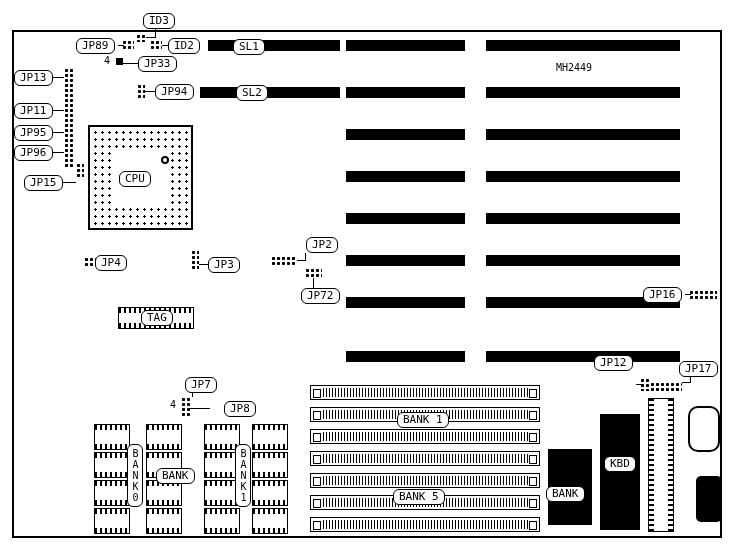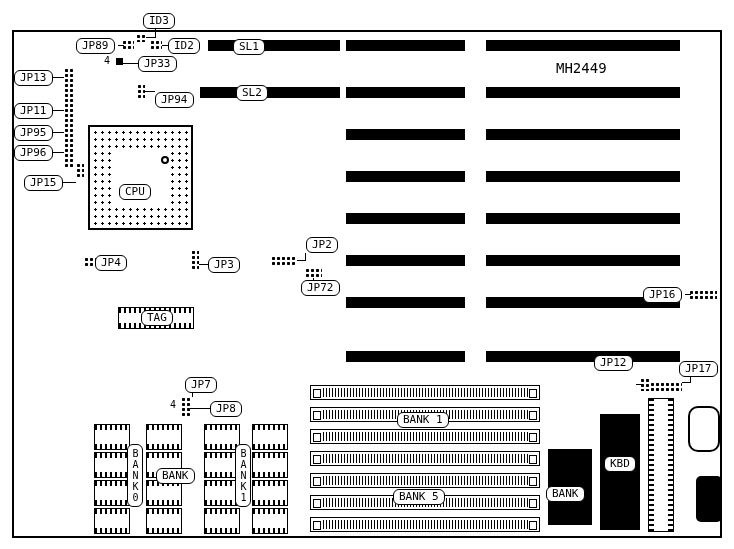--- a/index.html
+++ b/index.html
@@ -3,21 +3,21 @@
 <meta charset="utf-8">
 <style>
   * { margin:0; padding:0; box-sizing:border-box; }
   body { background:#fff; font-family:"DejaVu Sans Mono","Liberation Mono",monospace; color:#000; }
   .canvas { position:relative; width:734px; height:549px; background:#fff; overflow:hidden; }
   .board { position:absolute; left:12px; top:30px; width:710px; height:508px; border:2px solid #000; z-index:0; }
   .slot { position:absolute; height:11px; background:#000; z-index:1; }
   .label { position:absolute; background:#fff; border:1px solid #000; border-radius:6px;
            font-size:11px; line-height:14px; padding:0 5px; text-align:center; white-space:nowrap; z-index:6; }
   .tinytext { position:absolute; font-size:10px; line-height:10px; z-index:6; }
-  .plaintext { position:absolute; font-size:14px; line-height:12px; z-index:2; }
+  .plaintext { position:absolute; font-size:10px; line-height:12px; z-index:2; }
   .pins { position:absolute; background-image:radial-gradient(#000 1.4px,transparent 1.5px);
           background-size:5px 5px; z-index:2; }
   .sq { position:absolute; width:7px; height:7px; background:#000; z-index:2; }
   .lh { position:absolute; height:1px; background:#000; z-index:4; }
   .lv { position:absolute; width:1px; background:#000; z-index:4; }
   .simm { position:absolute; left:310px; width:230px; height:15px; border:1px solid #000;
           padding:2px 10px; background-image:repeating-linear-gradient(90deg,#000 0 1px,transparent 1px 3px);
           background-clip:content-box; z-index:1; }
   .simm::before, .simm::after { content:""; position:absolute; top:3px; width:6px; height:7px;
           border:1px solid #000; background:#fff; }
@@ -149,38 +149,38 @@
   <div class="lv" style="left:690px;top:377px;height:6px"></div>
   <div class="lh" style="left:682px;top:382px;width:8px"></div>
   <div class="lh" style="left:685px;top:294px;width:6px"></div>
 
   <div class="label" style="left:143px;top:13px">ID3</div>
   <div class="label" style="left:76px;top:38px">JP89</div>
   <div class="label" style="left:168px;top:38px">ID2</div>
   <div class="label" style="left:233px;top:39px">SL1</div>
   <div class="tinytext" style="left:104px;top:56px">4</div>
   <div class="label" style="left:138px;top:56px">JP33</div>
-  <div class="label" style="left:155px;top:92px">JP94</div>
+  <div class="label" style="left:155px;top:84px">JP94</div>
   <div class="label" style="left:236px;top:85px">SL2</div>
   <div class="plaintext" style="left:556px;top:62px">MH2449</div>
   <div class="label" style="left:14px;top:70px">JP13</div>
   <div class="label" style="left:14px;top:103px">JP11</div>
   <div class="label" style="left:14px;top:125px">JP95</div>
   <div class="label" style="left:14px;top:145px">JP96</div>
   <div class="label" style="left:24px;top:175px">JP15</div>
-  <div class="label" style="left:119px;top:184px">CPU</div>
+  <div class="label" style="left:119px;top:171px">CPU</div>
   <div class="label" style="left:95px;top:255px">JP4</div>
   <div class="label" style="left:208px;top:257px">JP3</div>
   <div class="label" style="left:306px;top:237px">JP2</div>
-  <div class="label" style="left:301px;top:280px">JP72</div>
+  <div class="label" style="left:301px;top:288px">JP72</div>
   <div class="label" style="left:141px;top:310px">TAG</div>
   <div class="label" style="left:643px;top:287px">JP16</div>
   <div class="label" style="left:185px;top:377px">JP7</div>
   <div class="tinytext" style="left:170px;top:400px">4</div>
-  <div class="label" style="left:210px;top:401px">JP8</div>
+  <div class="label" style="left:224px;top:401px">JP8</div>
   <div class="label" style="left:594px;top:355px">JP12</div>
   <div class="label" style="left:679px;top:361px">JP17</div>
   <div class="label" style="left:397px;top:412px">BANK 1</div>
   <div class="label" style="left:393px;top:489px">BANK 5</div>
   <div class="label vlabel" style="left:127px;top:444px">BANK0</div>
   <div class="label" style="left:156px;top:468px">BANK</div>
   <div class="label vlabel" style="left:235px;top:444px">BANK1</div>
   <div class="label" style="left:546px;top:486px">BANK</div>
   <div class="label" style="left:604px;top:456px">KBD</div>
 

